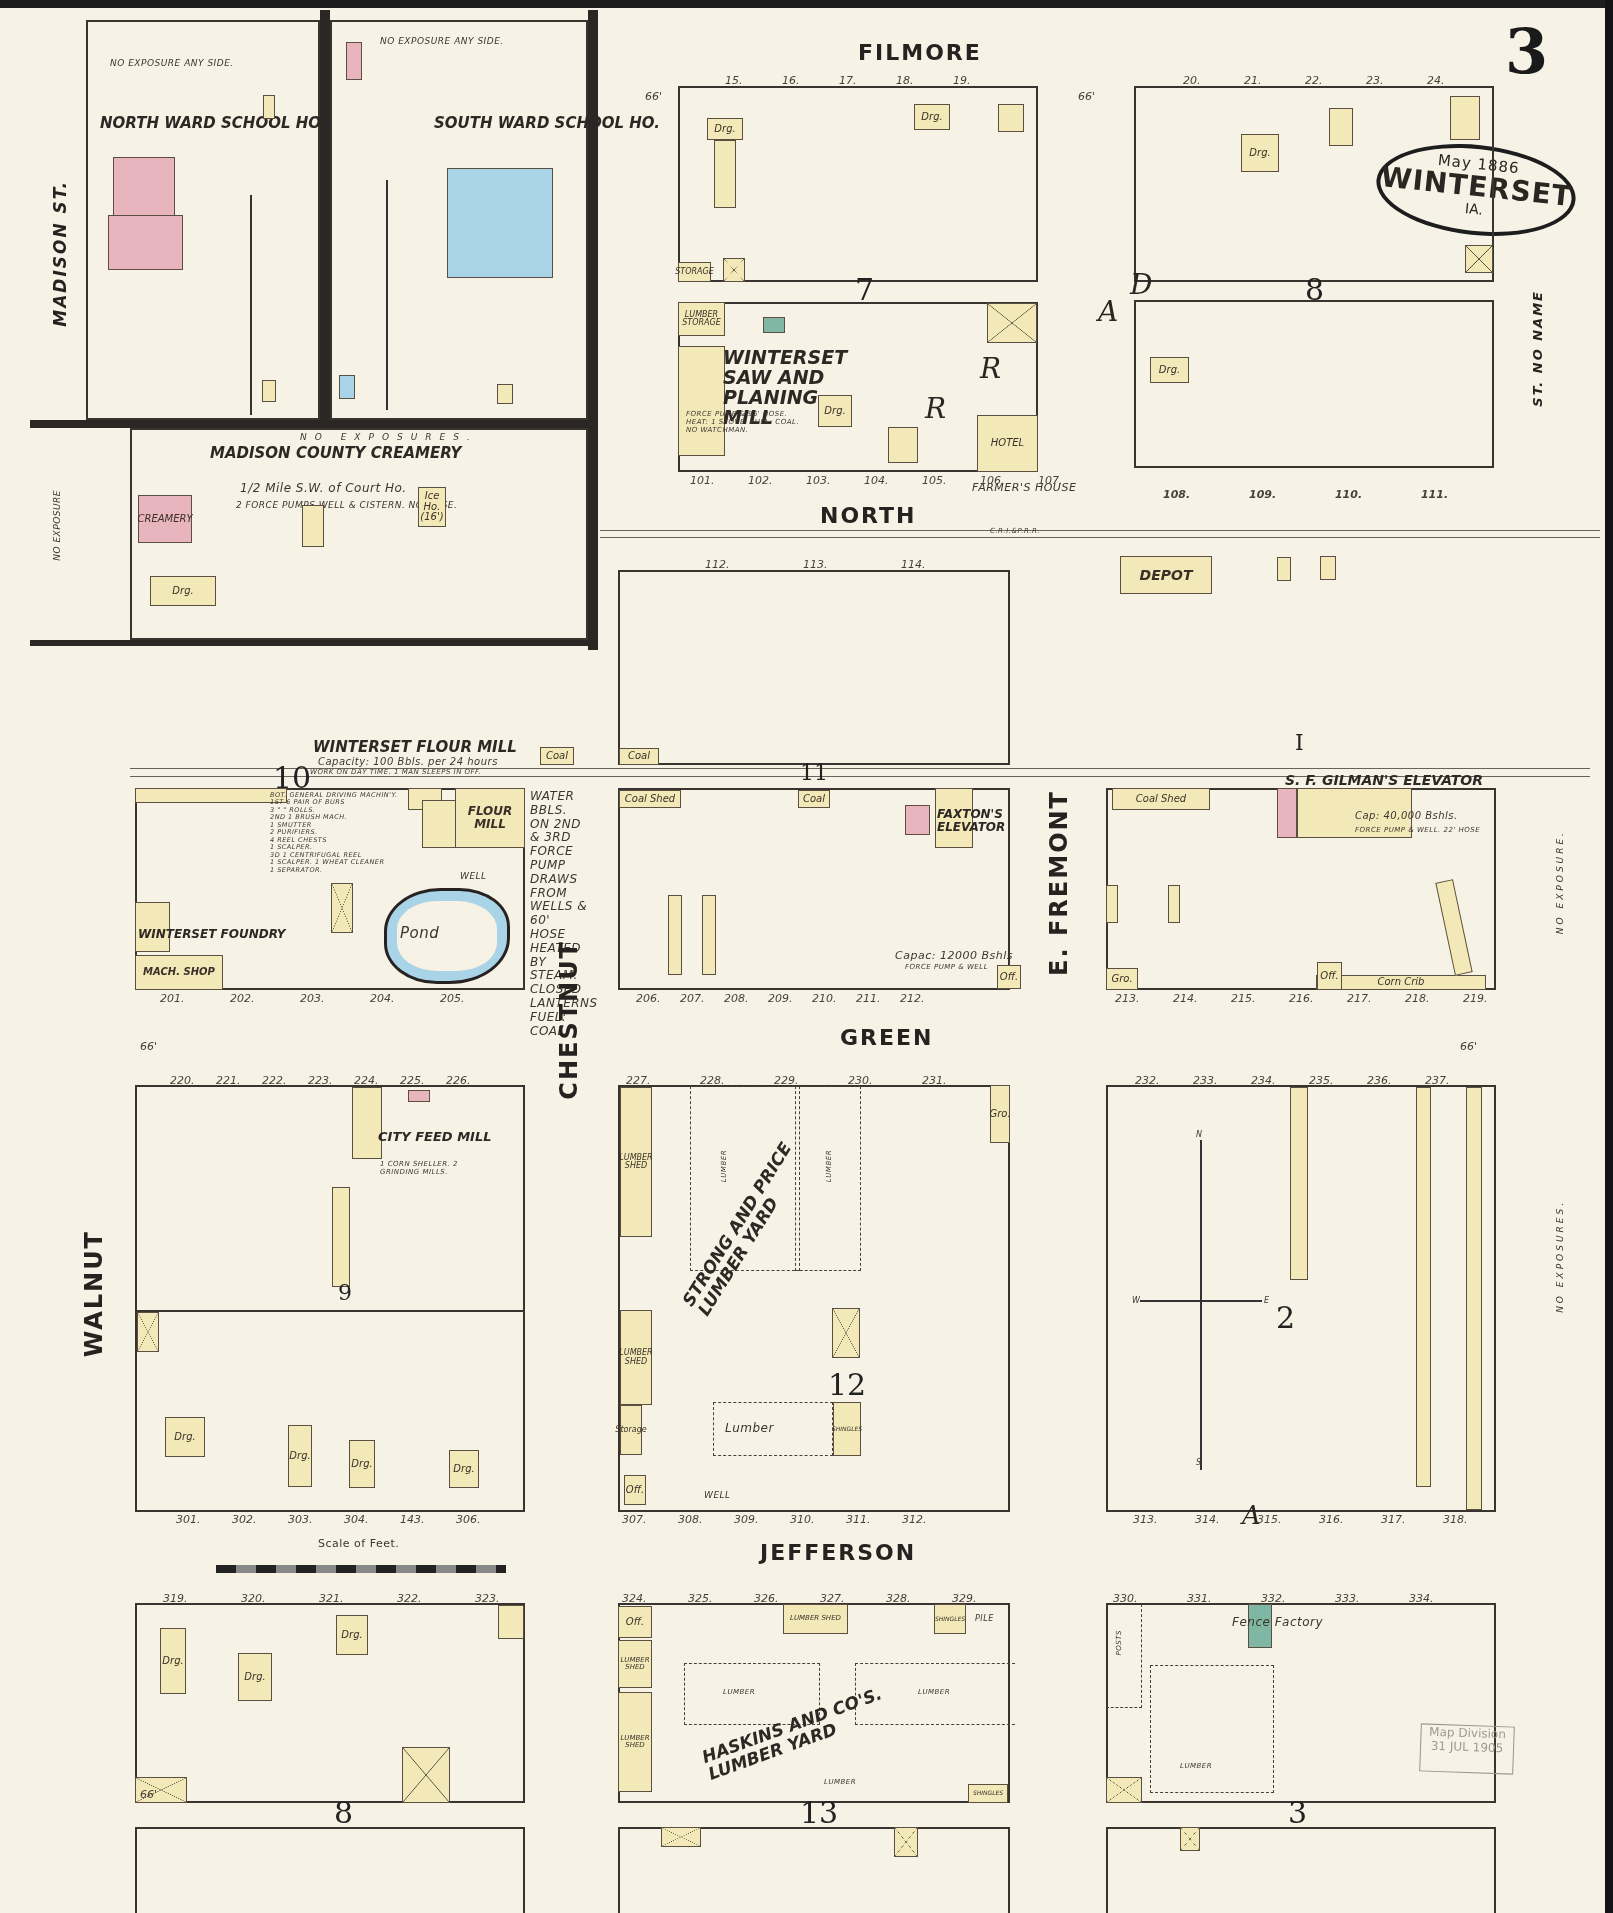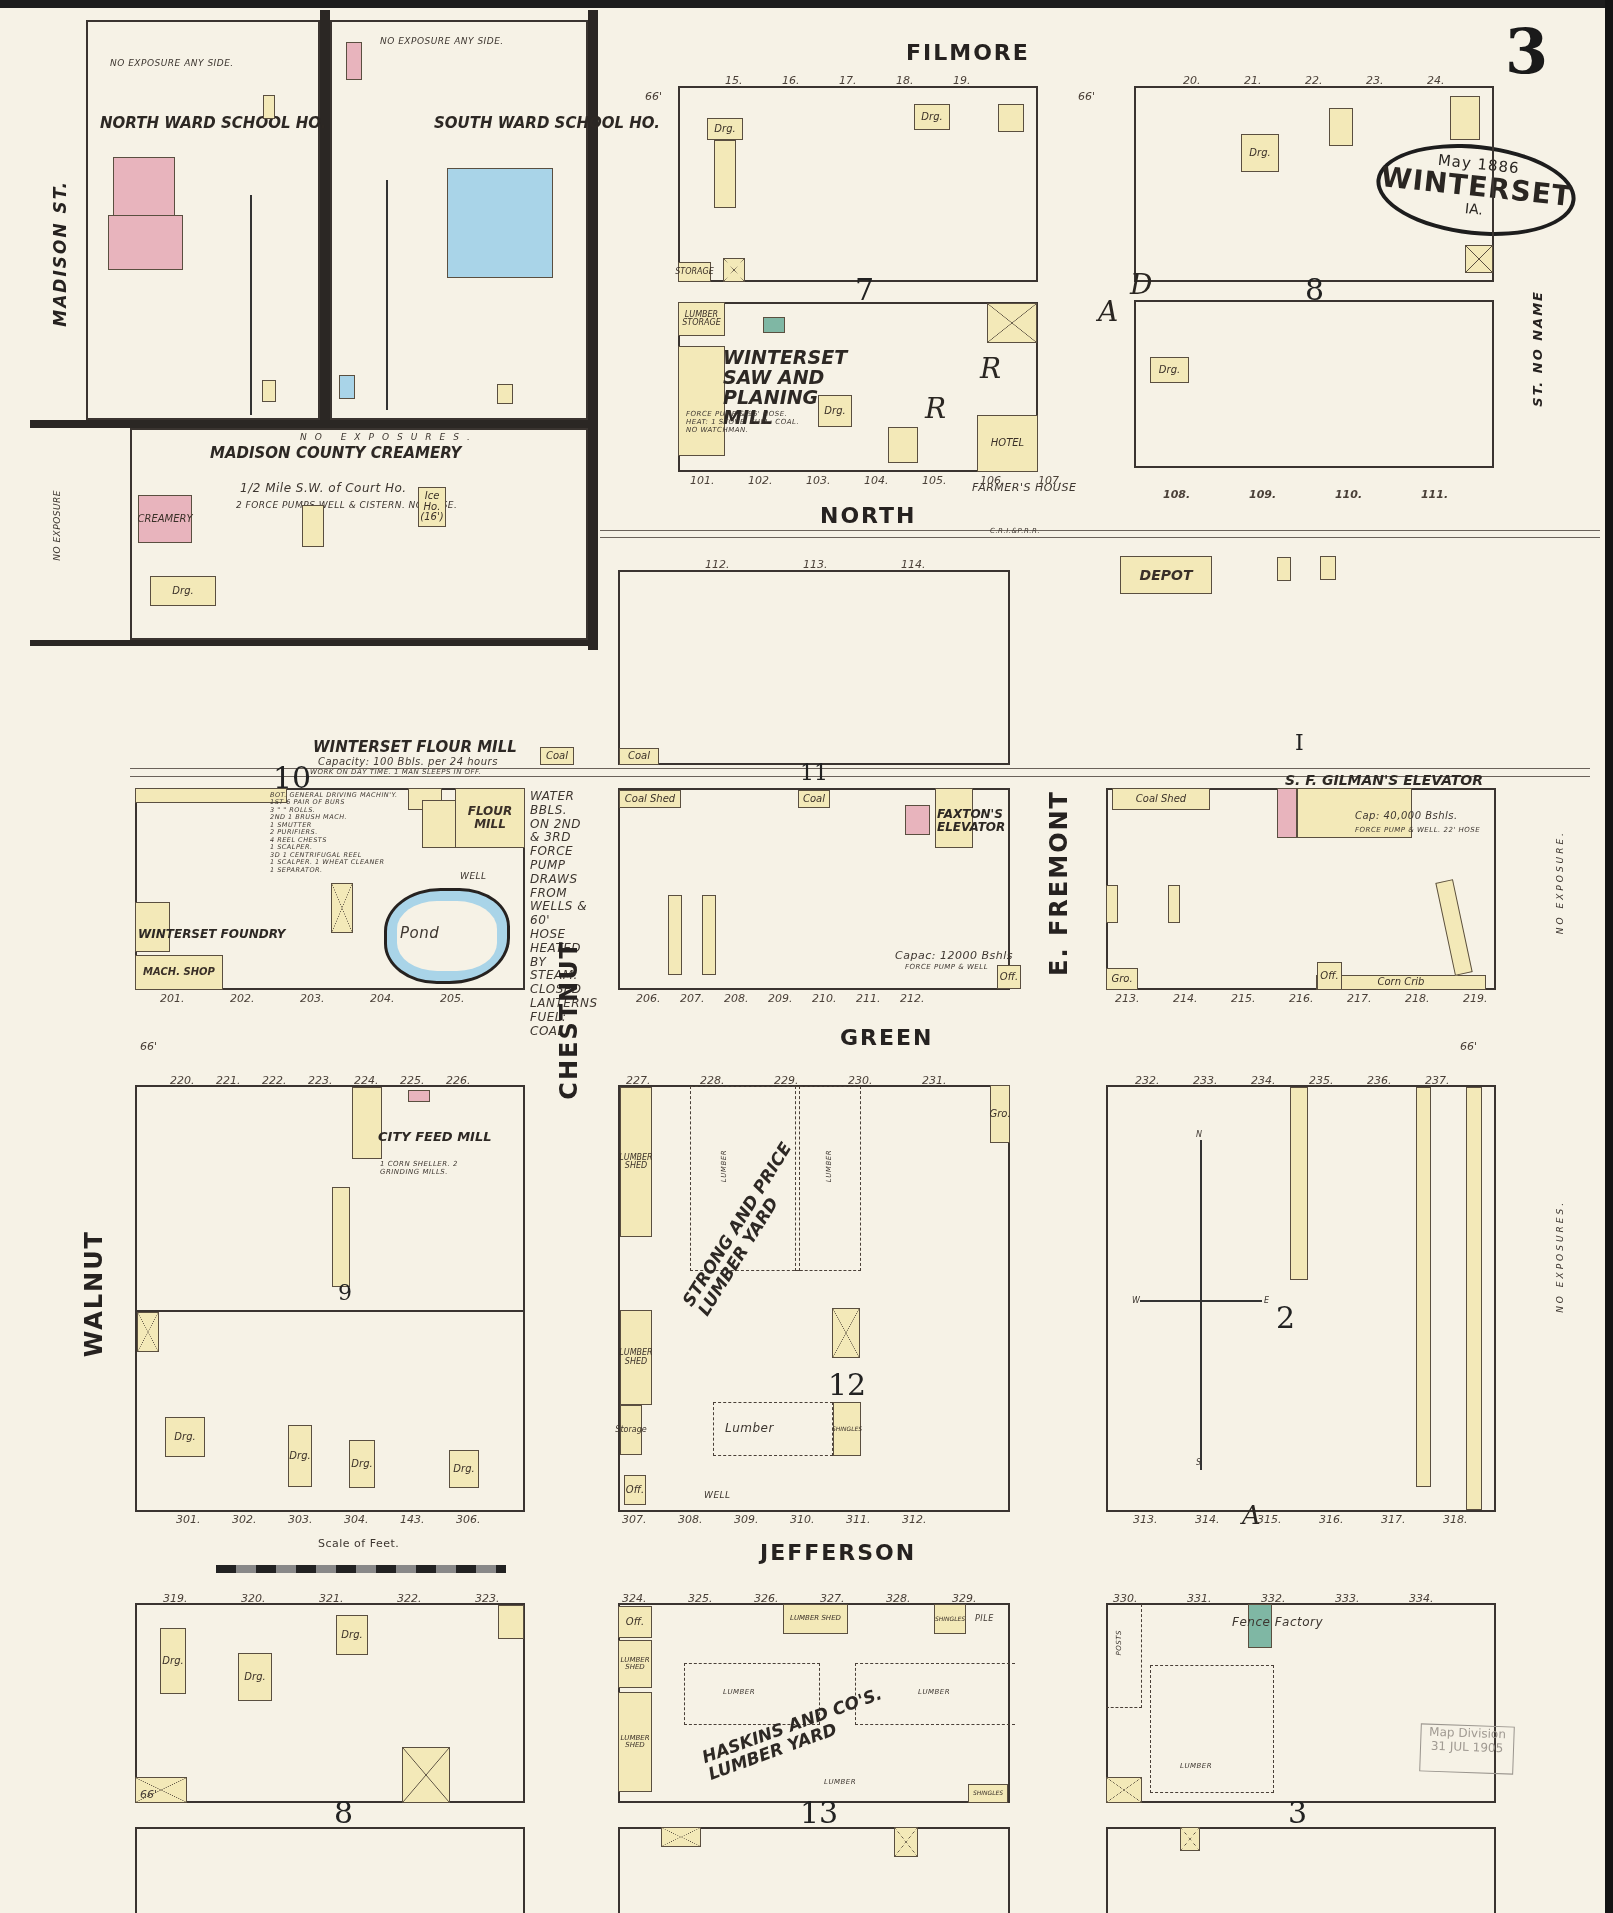--- a/index.html
+++ b/index.html
@@ -73,21 +73,21 @@
   <div class="note" style="left:300px;top:432px;letter-spacing:8px;">NO EXPOSURES.</div>
   <div class="label" style="left:210px;top:446px;">MADISON COUNTY CREAMERY</div>
   <div class="note" style="left:240px;top:482px;font-size:12px;">1/2 Mile S.W. of Court Ho.</div>
   <div class="note" style="left:236px;top:500px;">2 FORCE PUMPS WELL &amp; CISTERN. NO HOSE.</div>
   <div class="bld pink" style="left:138px;top:495px;width:54px;height:48px;">CREAMERY</div>
   <div class="bld" style="left:302px;top:505px;width:22px;height:42px;"></div>
   <div class="bld" style="left:418px;top:487px;width:28px;height:40px;">Ice Ho. (16')</div>
   <div class="bld" style="left:150px;top:576px;width:66px;height:30px;">Drg.</div>
   <div class="note vert" style="left:52px;top:490px;">NO EXPOSURE</div>
 
-  <div class="street" style="left:858px;top:40px;margin-left:48px;">FILMORE</div>
+  <div class="street" style="left:858px;top:40px;">FILMORE</div>
 
   <div class="block" style="left:678px;top:86px;width:360px;height:196px;"></div>
   <div class="bld" style="left:707px;top:118px;width:36px;height:22px;">Drg.</div>
   <div class="bld" style="left:714px;top:140px;width:22px;height:68px;"></div>
   <div class="bld" style="left:678px;top:262px;width:33px;height:20px;font-size:8px;">STORAGE</div>
   <div class="bld x" style="left:723px;top:258px;width:22px;height:24px;"></div>
   <div class="bld" style="left:914px;top:104px;width:36px;height:26px;">Drg.</div>
   <div class="bld" style="left:998px;top:104px;width:26px;height:28px;"></div>
   <div class="blocknum" style="left:855px;top:272px;">7</div>
 

